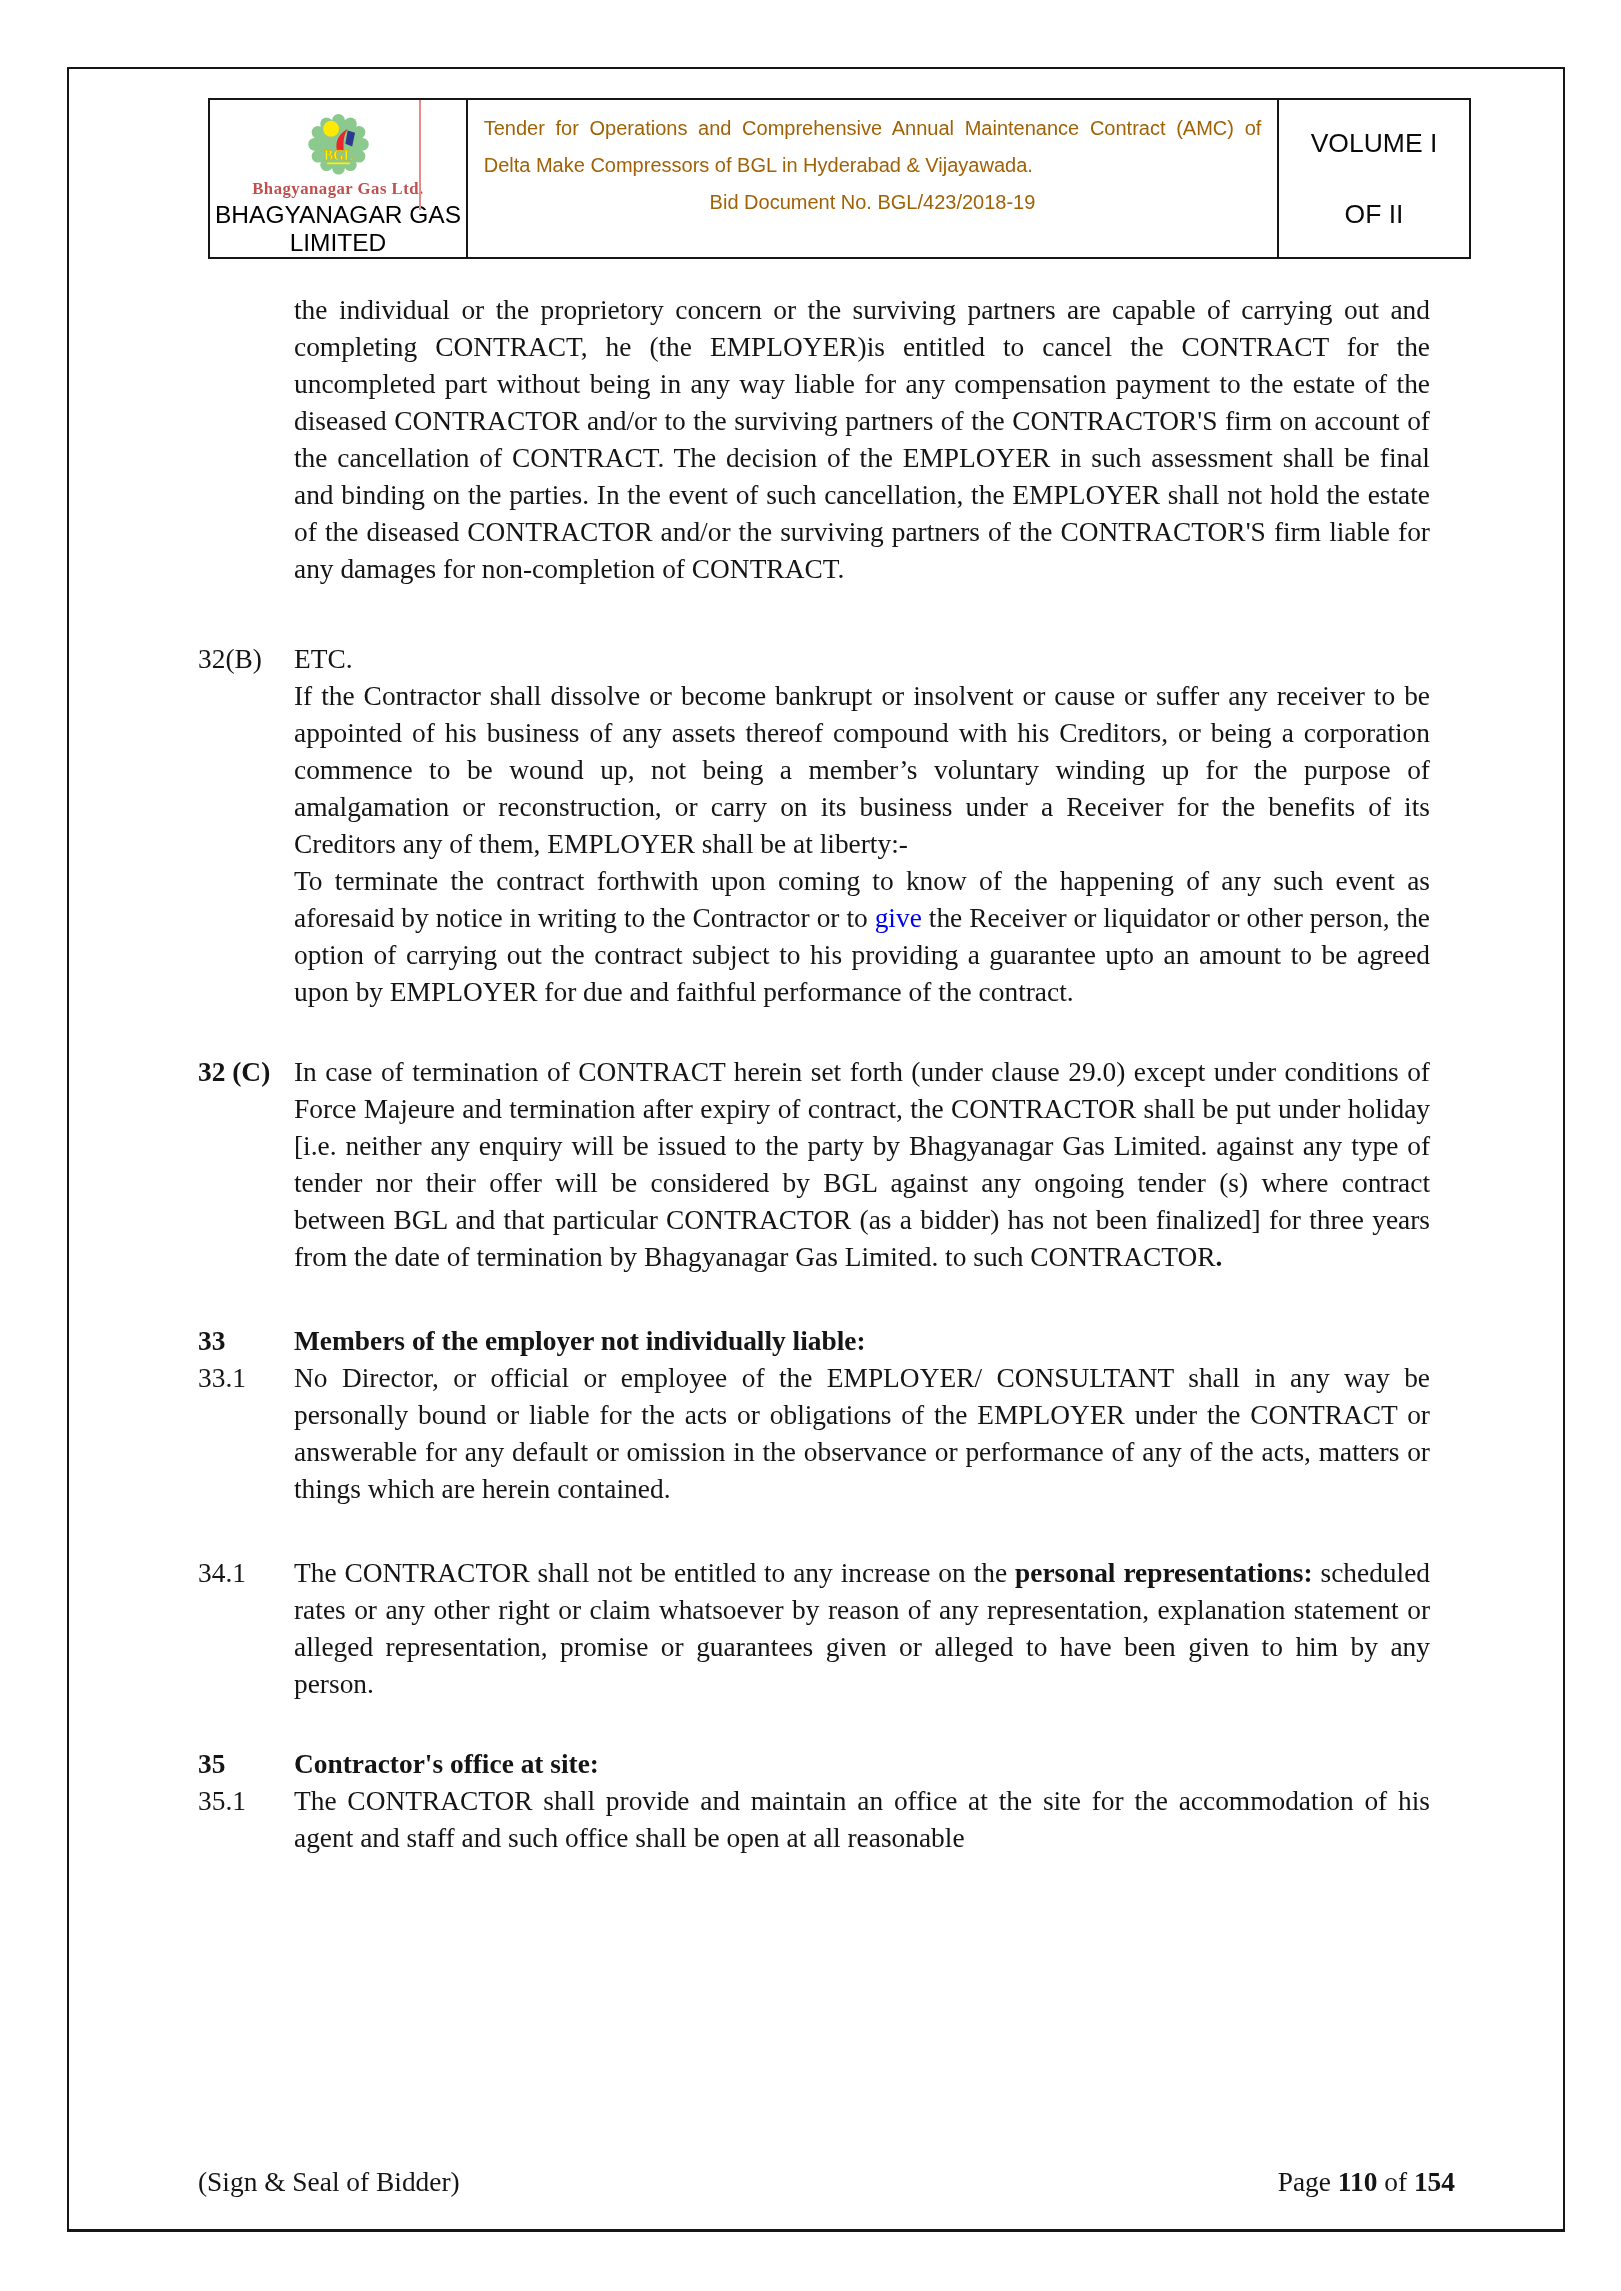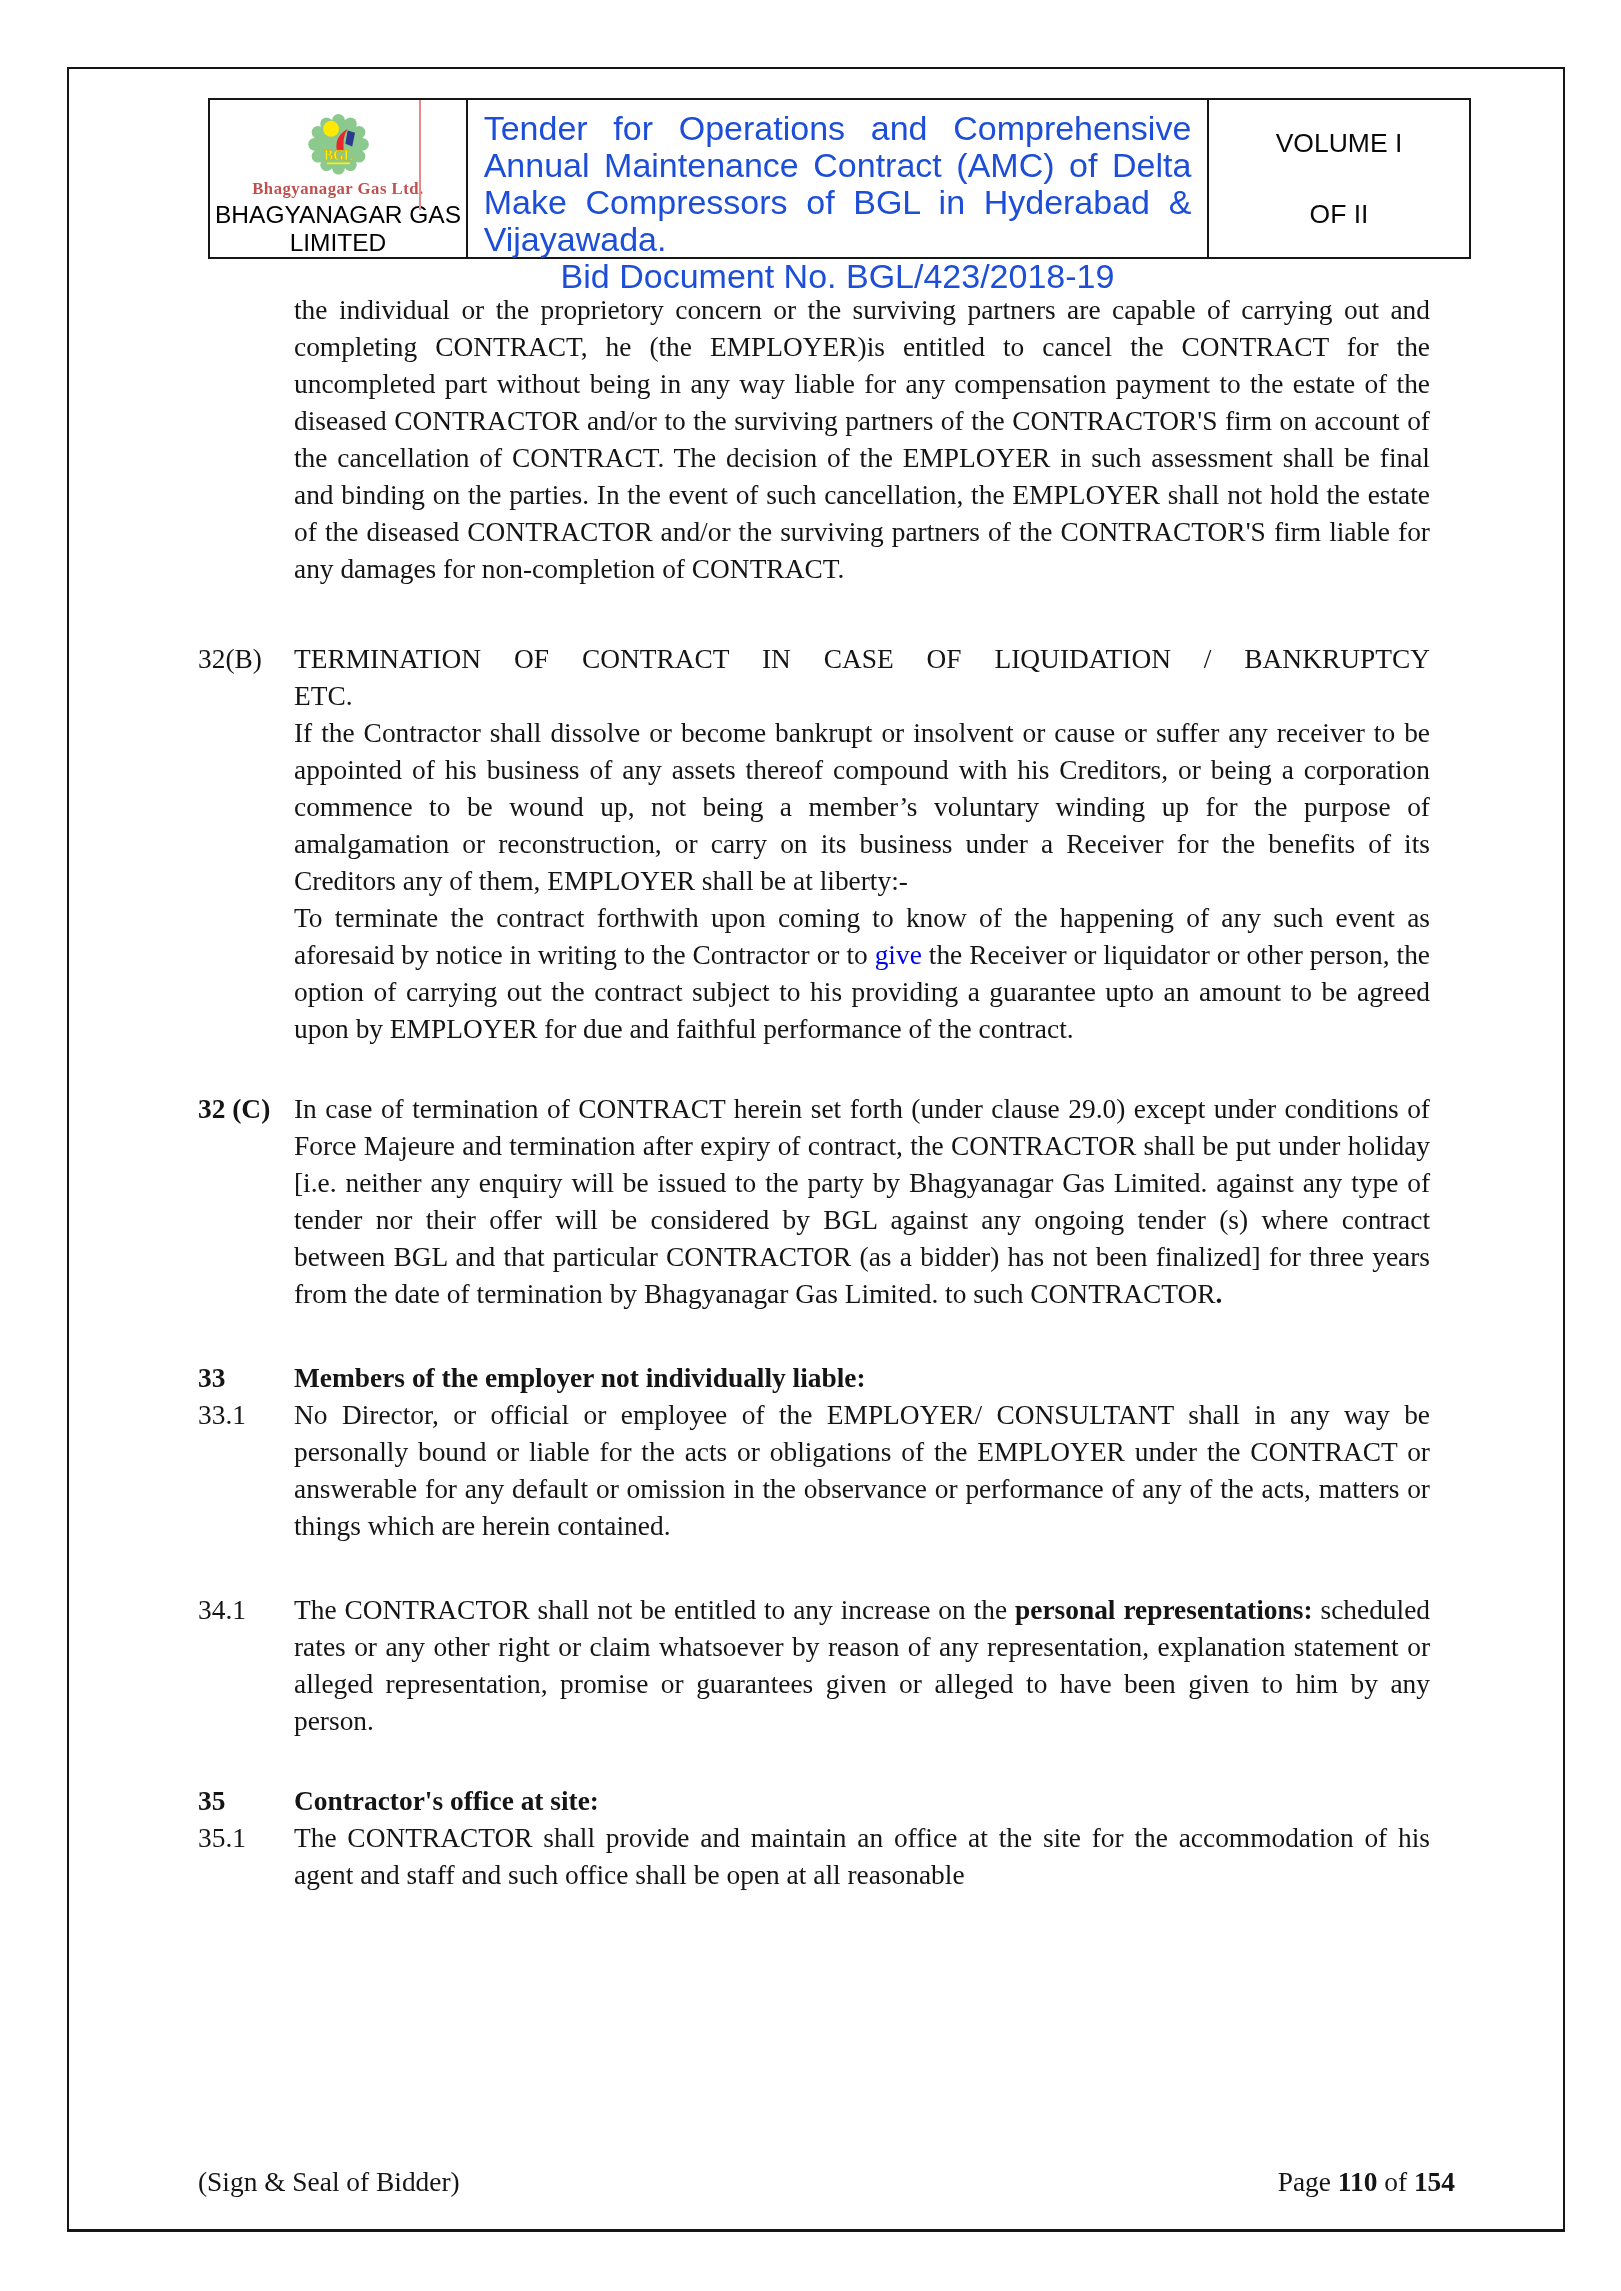--- a/index.html
+++ b/index.html
@@ -43,24 +43,24 @@
   .company-name {
     font-family:"Liberation Sans", sans-serif;
     font-size:24.5px; line-height:28px;
     text-align:center; color:#000; margin-top:3.9px;
   }
   .red-line {
     position:absolute; right:45px; top:0;
     width:2px; height:110px; background:#E98A8A;
   }
   .title-cell {
-    width:741px;
+    width:811px;
     padding:9.8px 15.7px 5.9px 15.7px;
     font-family:"Liberation Sans", sans-serif;
-    font-size:34px; line-height:37px; color:#1d4ed8;
+    font-size:20px; line-height:37px; color:#a16207;
   }
   .tender-title { text-align:justify; }
   .bid-no { text-align:center; }
   .volume-cell {
     flex:1;
     display:flex; flex-direction:column;
     justify-content:center; align-items:center;
     font-family:"Liberation Sans", sans-serif;
     font-size:26.5px; line-height:35px; color:#0a0a0a;gap:36px;
   }
@@ -141,21 +141,20 @@
   <div class="content">
 
     <div class="row mb-lg">
       <span class="num"></span>
       <div class="txt">the individual or the proprietory concern or the surviving partners are capable of carrying out and completing CONTRACT, he (the EMPLOYER)is entitled to cancel the CONTRACT for the uncompleted part without being in any way liable for any compensation payment to the estate of the diseased CONTRACTOR and/or to the surviving partners of the CONTRACTOR'S firm on account of the cancellation of CONTRACT. The decision of the EMPLOYER in such assessment shall be final and binding on the parties. In the event of such cancellation, the EMPLOYER shall not hold the estate of the diseased CONTRACTOR and/or the surviving partners of the CONTRACTOR'S firm liable for any damages for non-completion of CONTRACT.</div>
     </div>
 
     <div class="row">
       <span class="num">32(B)</span>
       <div class="txt">
-        <div class="jl">TERMINATION OF CONTRACT IN CASE OF LIQUIDATION / BANKRUPTCY</div>
         <div>ETC.</div>
       </div>
     </div>
     <div class="row">
       <span class="num"></span>
       <div class="txt">If the Contractor shall dissolve or become bankrupt or insolvent or cause or suffer any receiver to be appointed of his business of any assets thereof compound with his Creditors, or being a corporation commence to be wound up, not being a member’s voluntary winding up for the purpose of amalgamation or reconstruction, or carry on its business under a Receiver for the benefits of its Creditors any of them, EMPLOYER shall be at liberty:-</div>
     </div>
     <div class="row mb-md">
       <span class="num"></span>
       <div class="txt"><span>To terminate the contract forthwith upon coming to know of the happening of any such event as aforesaid by notice in writing to the Contractor or to </span><span class="link">give</span><span> the Receiver or liquidator or other person, the option of carrying out the contract subject to his providing a guarantee upto an amount to be agreed upon by EMPLOYER for due and faithful performance of the contract.</span></div>

